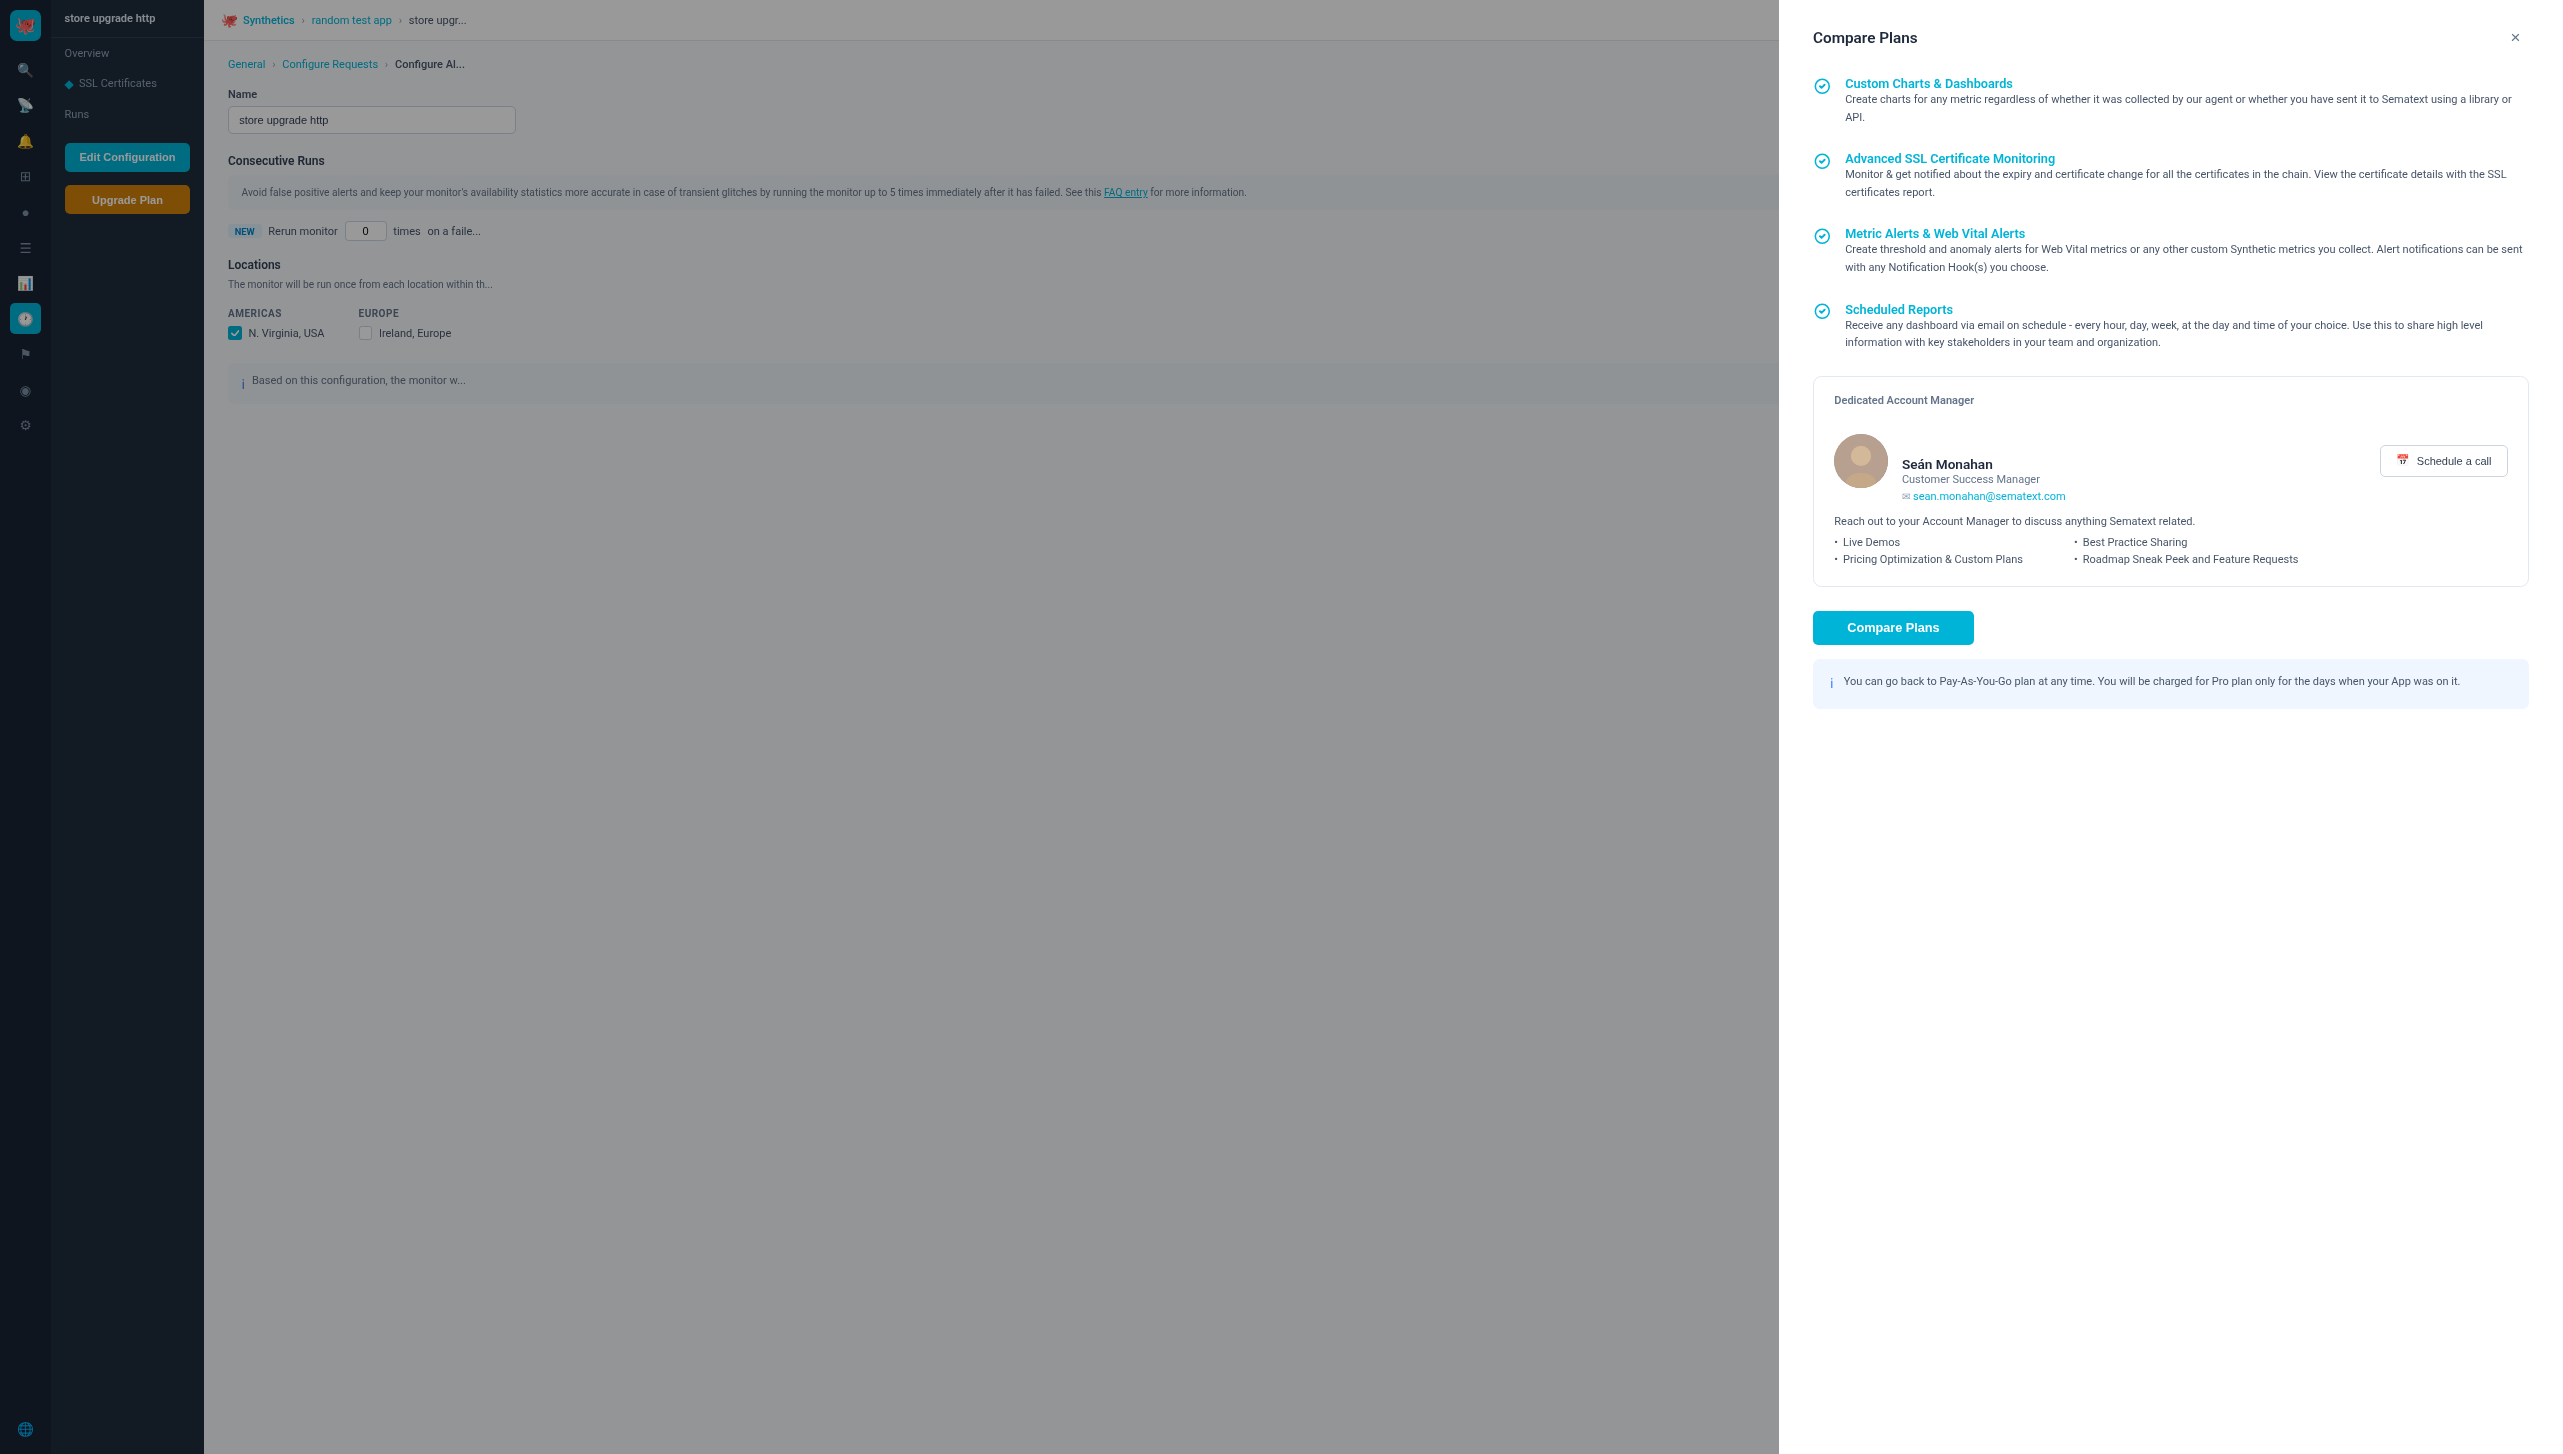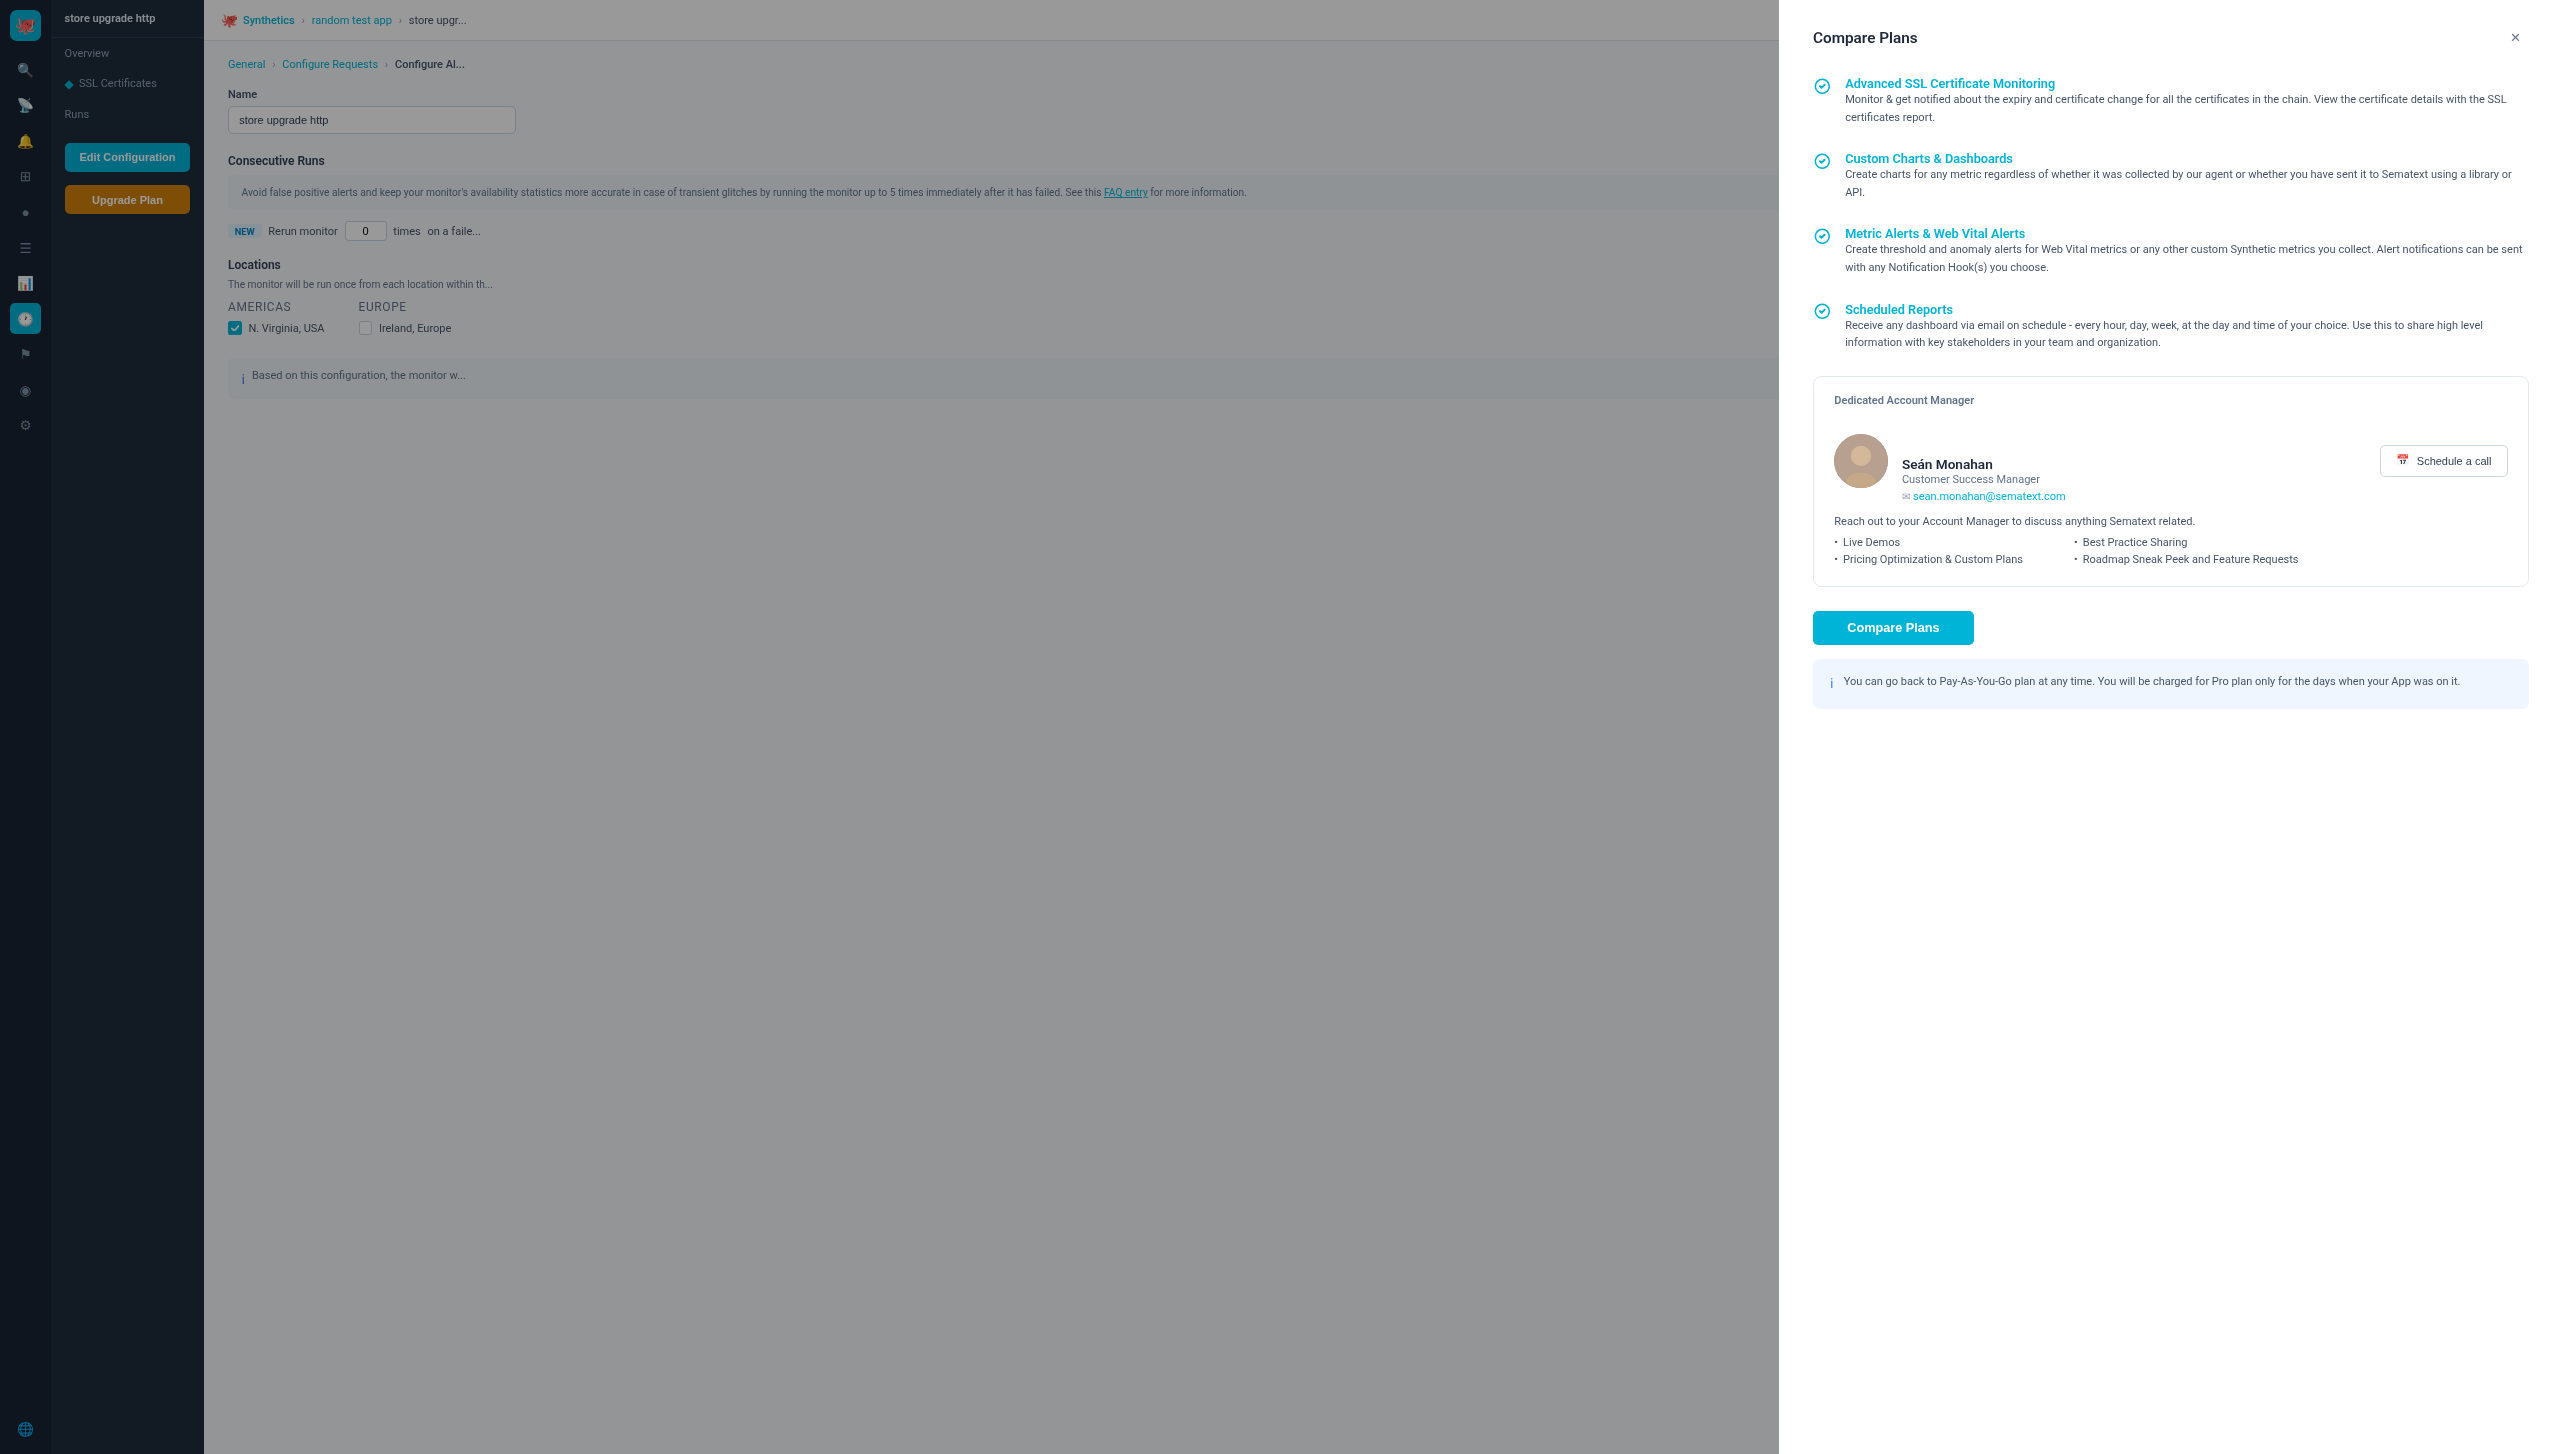--- a/index.html
+++ b/index.html
@@ -148,21 +148,21 @@
       padding: 1.7px 6.8px; font-size: 9.3px; font-weight: 700;
     }
     .run-input {
       width: 42px; padding: 3.4px 6.8px; border: 0.8px solid #cbd5e1;
       border-radius: 3.4px; font-size: 11px; text-align: center;
     }
 
     .locations-section { margin-bottom: 20.3px; }
     .locations-desc { font-size: 10.2px; color: #64748b; margin-bottom: 10.2px; }
     .locations-cols { display: flex; gap: 34px; }
-    .loc-col-title { font-size: 12px; font-weight: 400; color: #64748b; letter-spacing: 0.05em; margin-bottom: 6.8px; }
+    .loc-col-title { font-size: 10px; font-weight: 700; color: #64748b; letter-spacing: 0.05em; margin-bottom: 6.8px; margin-top: 8px; }
     .loc-item { display: flex; align-items: flex-end; gap: 6.8px; font-size: 11px; color: #475569; margin-bottom: 3.4px; }
     .checkbox-checked {
       width: 13.6px; height: 13.6px; background: #00b4d8;
       border-radius: 2.5px; display: flex; align-items: center; justify-content: center;
     }
     .checkbox-unchecked {
       width: 13.6px; height: 13.6px; border: 1.7px solid #cbd5e1;
       border-radius: 2.5px; background: white;
     }
 
@@ -376,33 +376,33 @@
         <span class="modal-title">Compare Plans</span>
         <button class="close-btn">×</button>
       </div>
 
       <div class="feature-item">
         <svg class="check-svg" viewBox="0 0 24 24">
           <path d="M9 12l2 2 4-4" stroke="#00b4d8" stroke-width="2.5" fill="none" stroke-linecap="round" stroke-linejoin="round"></path>
           <circle cx="12" cy="12" r="9" stroke="#00b4d8" stroke-width="2" fill="none"></circle>
         </svg>
         <div class="feature-content">
-          <a href="#" class="feature-title">Advanced SSL Certificate Monitoring</a>
-          <div class="feature-desc">Monitor &amp; get notified about the expiry and certificate change for all the certificates in the chain. View the certificate details with the SSL certificates report.</div>
+          <a href="#" class="feature-title">Custom Charts &amp; Dashboards</a>
+          <div class="feature-desc">Create charts for any metric regardless of whether it was collected by our agent or whether you have sent it to Sematext using a library or API.</div>
         </div>
       </div>
 
       <div class="feature-item">
         <svg class="check-svg" viewBox="0 0 24 24">
           <path d="M9 12l2 2 4-4" stroke="#00b4d8" stroke-width="2.5" fill="none" stroke-linecap="round" stroke-linejoin="round"></path>
           <circle cx="12" cy="12" r="9" stroke="#00b4d8" stroke-width="2" fill="none"></circle>
         </svg>
         <div class="feature-content">
-          <a href="#" class="feature-title">Custom Charts &amp; Dashboards</a>
-          <div class="feature-desc">Create charts for any metric regardless of whether it was collected by our agent or whether you have sent it to Sematext using a library or API.</div>
+          <a href="#" class="feature-title">Advanced SSL Certificate Monitoring</a>
+          <div class="feature-desc">Monitor &amp; get notified about the expiry and certificate change for all the certificates in the chain. View the certificate details with the SSL certificates report.</div>
         </div>
       </div>
 
       <div class="feature-item">
         <svg class="check-svg" viewBox="0 0 24 24">
           <path d="M9 12l2 2 4-4" stroke="#00b4d8" stroke-width="2.5" fill="none" stroke-linecap="round" stroke-linejoin="round"></path>
           <circle cx="12" cy="12" r="9" stroke="#00b4d8" stroke-width="2" fill="none"></circle>
         </svg>
         <div class="feature-content">
           <a href="#" class="feature-title">Metric Alerts &amp; Web Vital Alerts</a>

